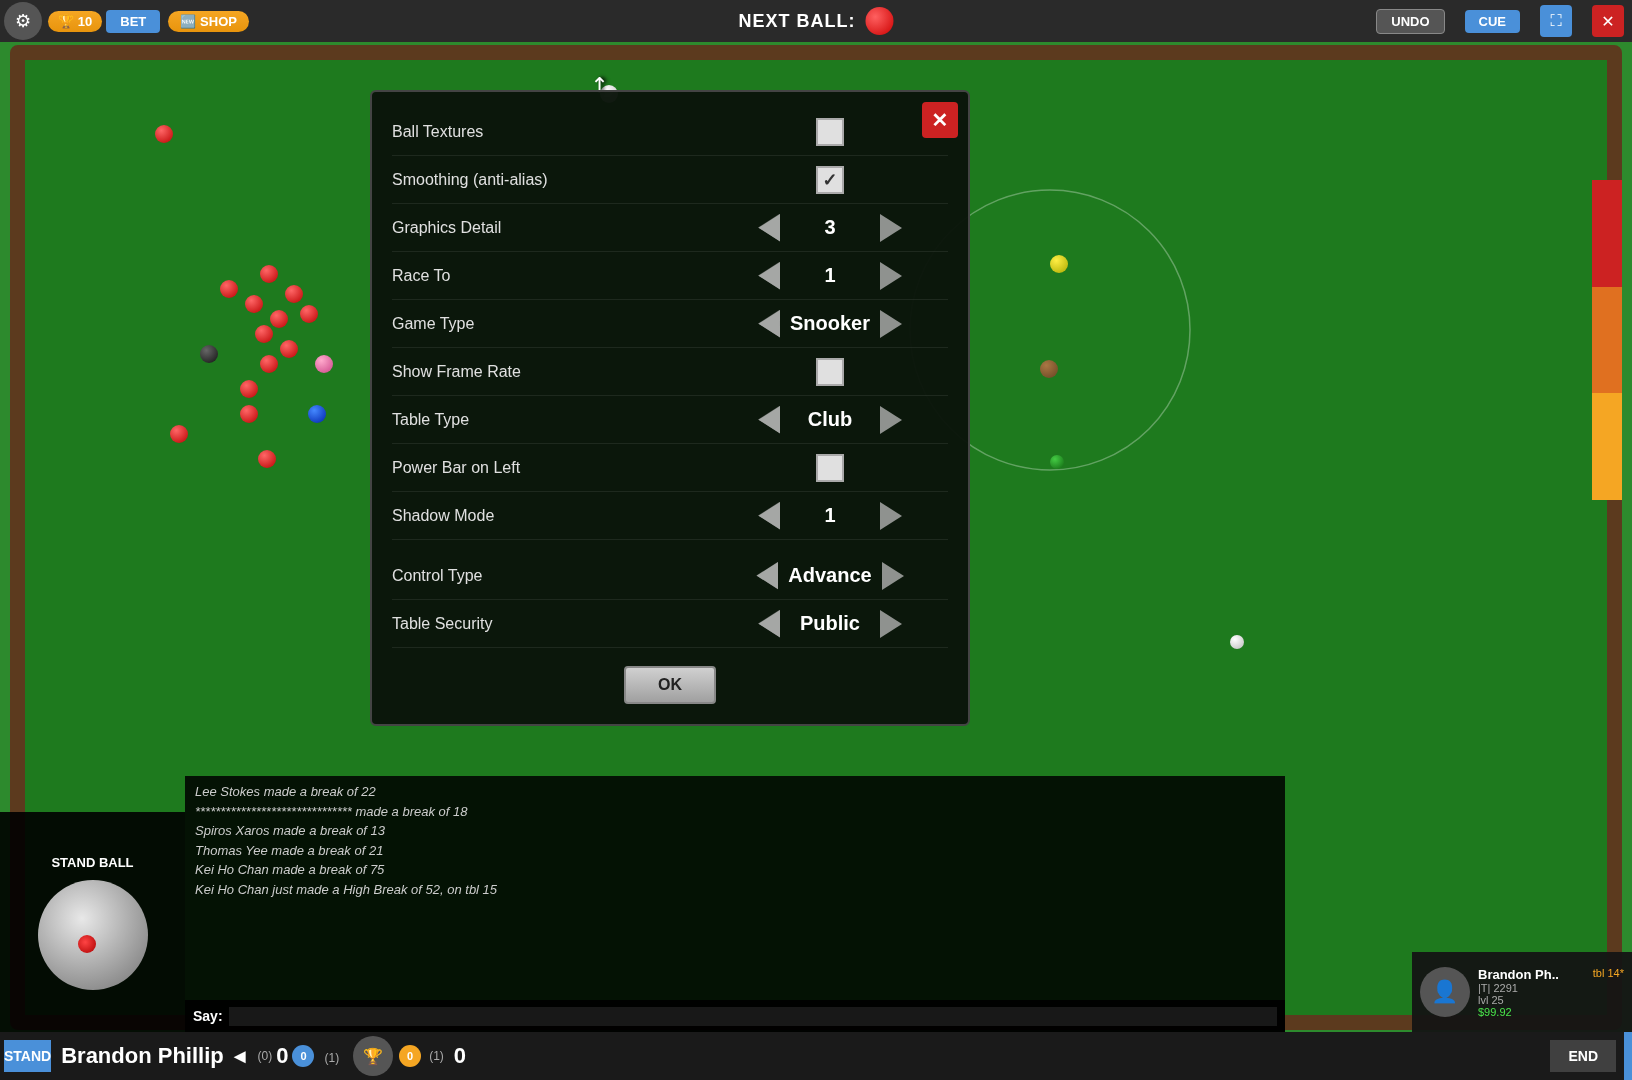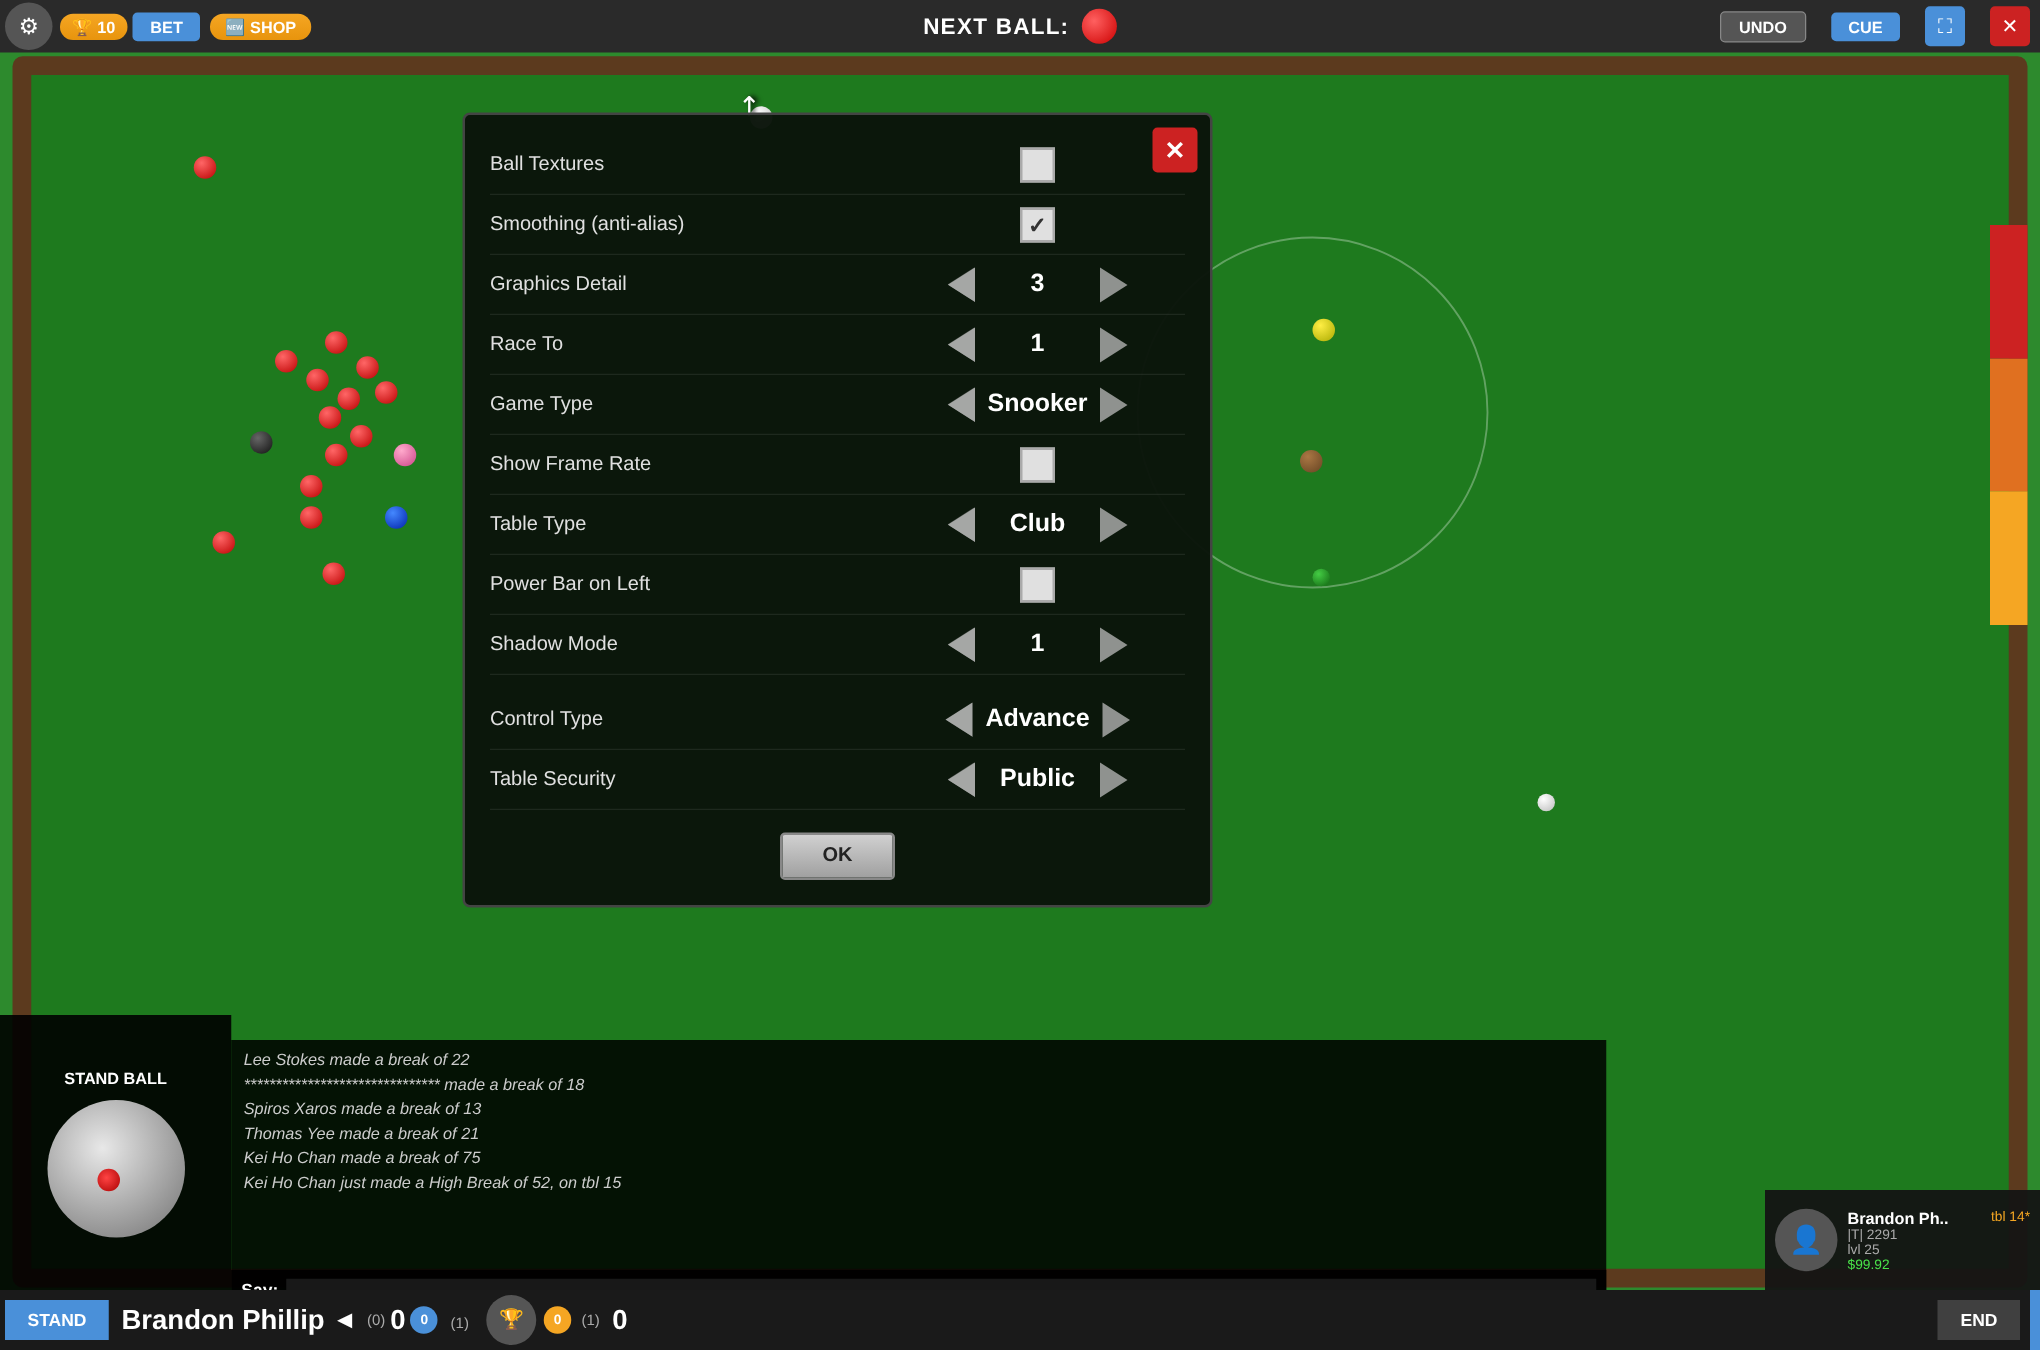--- a/index.html
+++ b/index.html
@@ -249,21 +249,21 @@
       bottom: 0; left: 0; right: 0; height: 48px;
       background: #1a1a1a;
       display: flex; align-items: center;
       z-index: 100;
     }
 
     .stand-btn {
       background: #4a90d9;
       color: white;
       border: none;
-      padding: 8px 18px;
+      padding: 8px 0;
       font-weight: bold;
       font-size: 14px;
       cursor: pointer;
       margin-left: 4px;
     }
 
     .player-name {
       color: white;
       font-weight: bold;
       font-size: 22px;
@@ -303,22 +303,22 @@
       font-weight: bold;
       font-size: 14px;
       cursor: pointer;
       margin-left: auto;
       margin-right: 4px;
     }
 
     
     .chat-panel {
       position: absolute;
-      bottom: 32px; left: 0;
-      width: 1100px; height: 216px;
+      bottom: 48px; left: 0;
+      width: 1100px; height: 256px;
       background: rgba(0,0,0,0.85);
       z-index: 50;
     }
 
     .chat-messages {
       position: absolute;
       top: 0; left: 0; right: 0; bottom: 32px;
       padding: 6px 10px;
       overflow: hidden;
     }
@@ -670,21 +670,21 @@
   </div>
   <div class="chat-input-row">
     <span class="chat-say-label">Say:</span>
     <input class="chat-input" type="text" style="">
   </div>
 </div>
 
 <div class="player-info-panel">
   <div class="player-avatar">👤</div>
   <div class="player-details">
-    <div style="display:flex;justify-content:space-between;align-items:center;">
+    <div style="display:flex;justify-content:space-between;">
       <span class="player-name-small">Brandon Ph..</span>
       <span class="player-tbl">tbl 14*</span>
     </div>
     <div class="player-stats">|T| 2291</div>
     <div class="player-stats">lvl 25</div>
     <div class="player-money">$99.92</div>
   </div>
 </div>
 
 <div class="bottom-bar">

